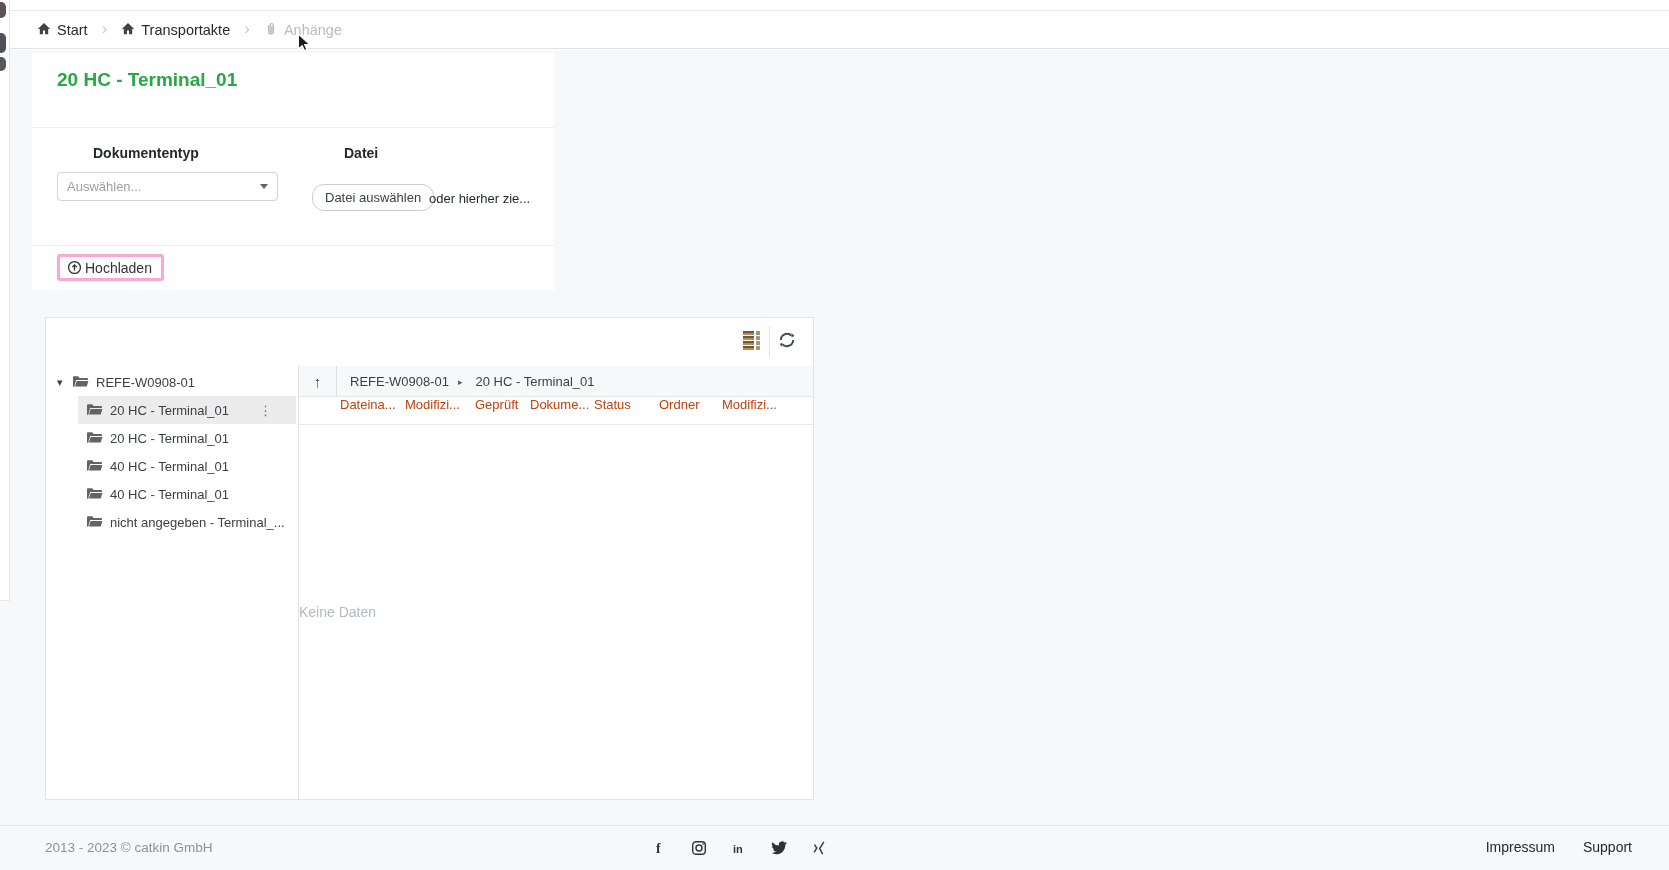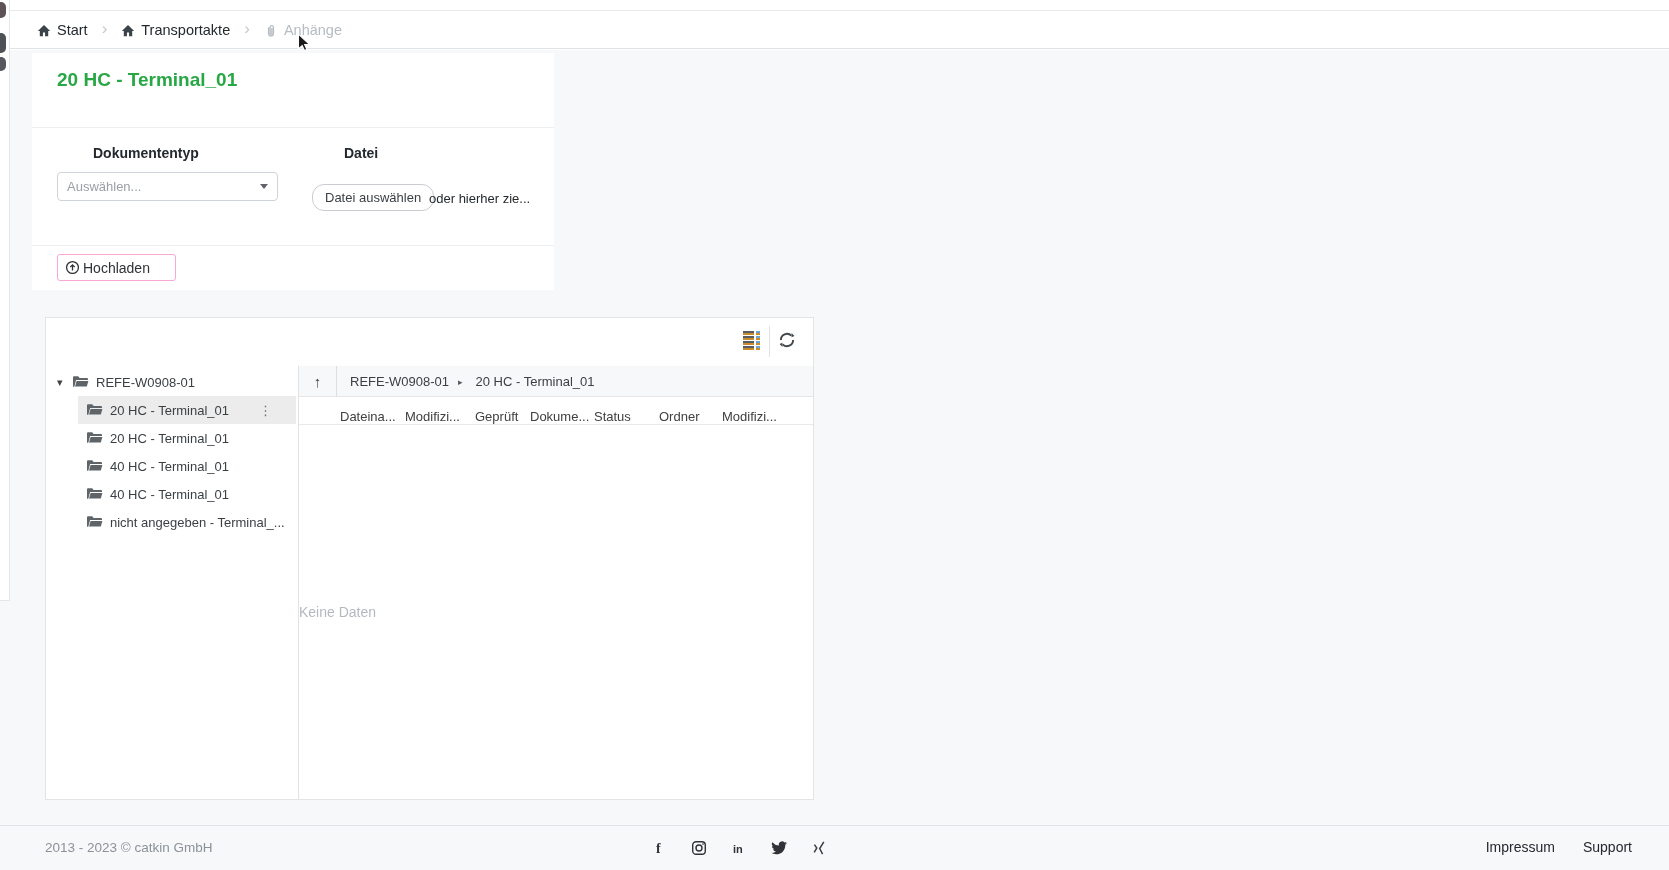--- a/index.html
+++ b/index.html
@@ -14,21 +14,21 @@
     border-right:1px solid #e4e7ea; border-bottom:1px solid #e4e7ea; overflow:hidden; z-index:6; }
   .edge-shape { position:absolute; left:-5px; width:11px; border-radius:5px; }
   .es1 { top:2px; height:16px; background:#5d5356; }
   .es2 { top:33px; height:20px; background:#4e5257; }
   .es3 { top:57px; height:14px; background:#55585d; }
 
   
   .topbar { position:absolute; left:10px; top:10px; right:0; height:39px; background:#fff;
     border-top:1px solid #e7eaec; border-bottom:1px solid #dfe3e6;
     display:flex; align-items:center; padding-left:27px; z-index:4; }
-  .crumb { display:flex; align-items:flex-end; gap:6px; font-size:14.5px; color:#24292e; cursor:pointer; }
+  .crumb { display:flex; align-items:flex-start; gap:6px; font-size:14.5px; color:#24292e; cursor:pointer; }
   .crumb.disabled { color:#b6bcc2; cursor:default; }
   .crumb-ico { display:inline-flex; width:14px; height:14px; }
   .crumb-ico svg { width:14px; height:14px; }
   .crumb-sep { color:#c3c9cf; font-size:17px; margin:0 14px; line-height:1; padding-bottom:3px; }
 
   .cursor { position:absolute; left:296px; top:33px; z-index:60; }
 
   
   .card1 { position:absolute; left:32px; top:53px; width:522px; height:237px; background:#fff; z-index:3; }
   .card1-title { position:absolute; left:25px; top:16px; font-size:19px; font-weight:700; color:#28a745; }
@@ -38,22 +38,22 @@
   .flabel.doc { left:25px; } .flabel.file { left:276px; }
   .select { position:absolute; left:25px; top:119px; width:221px; height:29px; background:#fff;
     border:1px solid #ced4da; border-radius:4px; display:flex; align-items:center; padding:4px 9px;
     font-size:13px; color:#9aa0a6; cursor:pointer; }
   .select .sel-caret { margin-left:auto; width:0; height:0; border-left:4px solid transparent;
     border-right:4px solid transparent; border-top:5px solid #5f6368; }
   .file-btn { position:absolute; left:280px; top:131px; height:27px; padding:0 12px; background:#fff;
     border:1px solid #c9cdd1; border-radius:12px; font-size:13px; color:#3a3f44;
     display:flex; align-items:center; cursor:pointer; font-family:inherit; }
   .drop-hint { position:absolute; left:397px; top:138px; font-size:13px; color:#24292e; }
-  .upload-btn { position:absolute; left:25px; top:201px; height:27px; padding:0 25px 0 7px; background:#fff;
-    border:1px solid #f9a8d4; border-radius:3px; display:flex; align-items:center; gap:3px;
+  .upload-btn { position:absolute; left:25px; top:201px; height:27px; padding:0 9px 0 7px; background:#fff;
+    border:3px solid #f9a8d4; border-radius:3px; display:flex; align-items:center; gap:3px;
     font-size:14px; color:#2f3337; cursor:pointer; font-family:inherit; }
   .upload-btn svg { width:15px; height:15px; }
 
   
   .card2 { position:absolute; left:45px; top:317px; width:769px; height:483px; background:#fff;
     border:1px solid #e3e4e6; z-index:3; }
   .c2-toolbar { position:absolute; left:0; top:0; right:0; height:48px; }
   .view-icon { position:absolute; left:697px; top:13px; width:17px; height:19px; display:flex;
     flex-direction:column; justify-content:space-between; cursor:pointer; }
   .view-icon .vrow { display:flex; justify-content:space-between; height:3.5px; }
@@ -73,22 +73,22 @@
   .kebab { margin-left:auto; padding-right:24px; color:#6a6f74; font-size:13px; letter-spacing:0; cursor:pointer; }
 
   .rpane { position:absolute; left:252px; top:48px; right:0; bottom:0; border-left:1px solid #e0e2e4;
     display:flex; flex-direction:column; }
   .pathbar { height:31px; background:#f7f8f9; border-bottom:1px solid #e4e6e8; display:flex; align-items:center;
     font-size:13px; color:#3a3f44; flex:none; }
   .upbtn { width:38px; height:100%; border-right:1px solid #dcdfe2; display:flex; align-items:center;
     justify-content:center; cursor:pointer; font-size:15px; color:#43484d; }
   .pseg { margin-left:13px; cursor:pointer; }
   .psep { margin-left:9px; font-size:9px; color:#55595e; padding-top:1px; }
-  .colhead { height:28px; border-bottom:1px solid #e7e9eb; display:flex; align-items:flex-end;
-    padding-left:41px; font-size:13px; color:#404040; flex:none; }
+  .colhead { height:28px; border-bottom:1px solid #e7e9eb; display:flex; align-items:flex-start;
+    padding-left:41px; font-size:13px; color:#c2410c; flex:none; }
   .colhead .c0{width:65px}.colhead .c1{width:70px}.colhead .c2{width:55px}.colhead .c3{width:64px}
   .colhead .c4{width:65px}.colhead .c5{width:63px}.colhead .c6{flex:1}
   .empty { flex:1; display:flex; align-items:center; 
     font-size:14px; color:#b4b9bf; }
 
   
   .footer { position:absolute; left:0; right:0; top:825px; height:45px; border-top:1px solid #e1e4e7; z-index:3; }
   .copyright { position:absolute; left:45px; top:14px; font-size:13.5px; color:#8b9299; }
   .social { position:absolute; left:650px; top:13px; display:flex; gap:23px; align-items:center; }
   .soc { width:17px; height:17px; display:flex; align-items:center; justify-content:center; cursor:pointer; }

